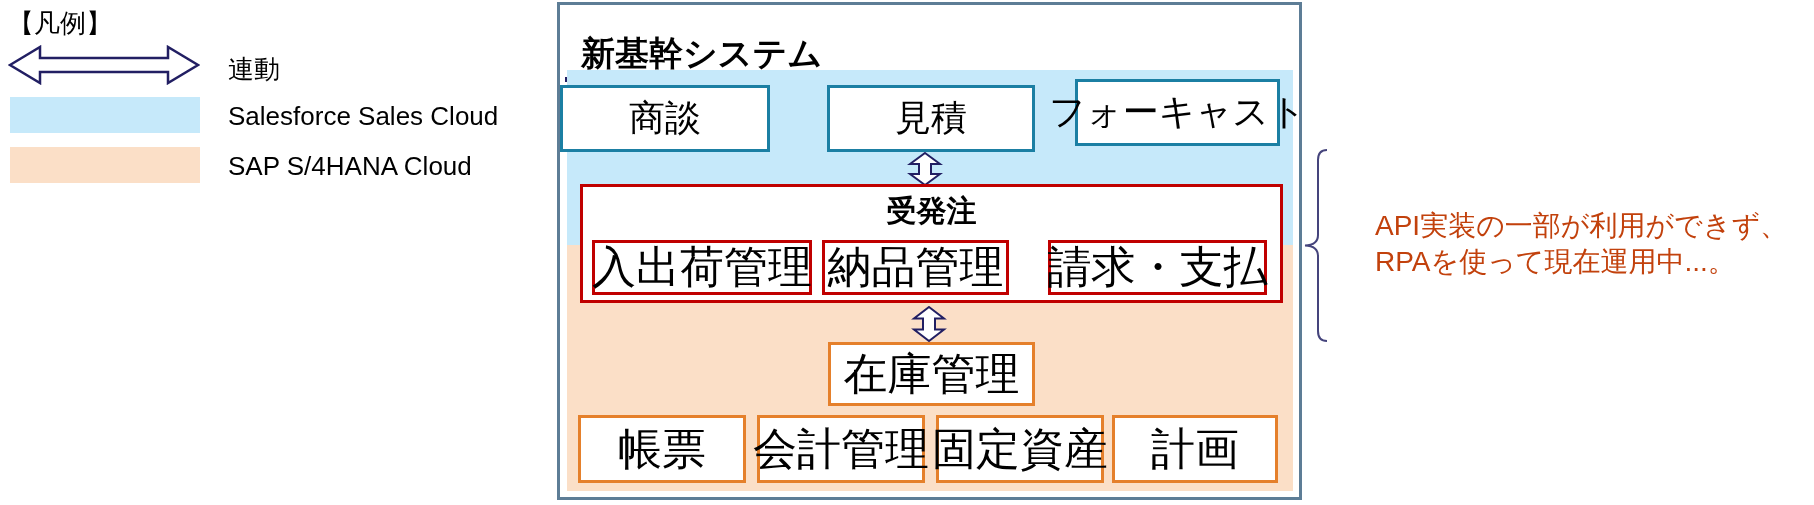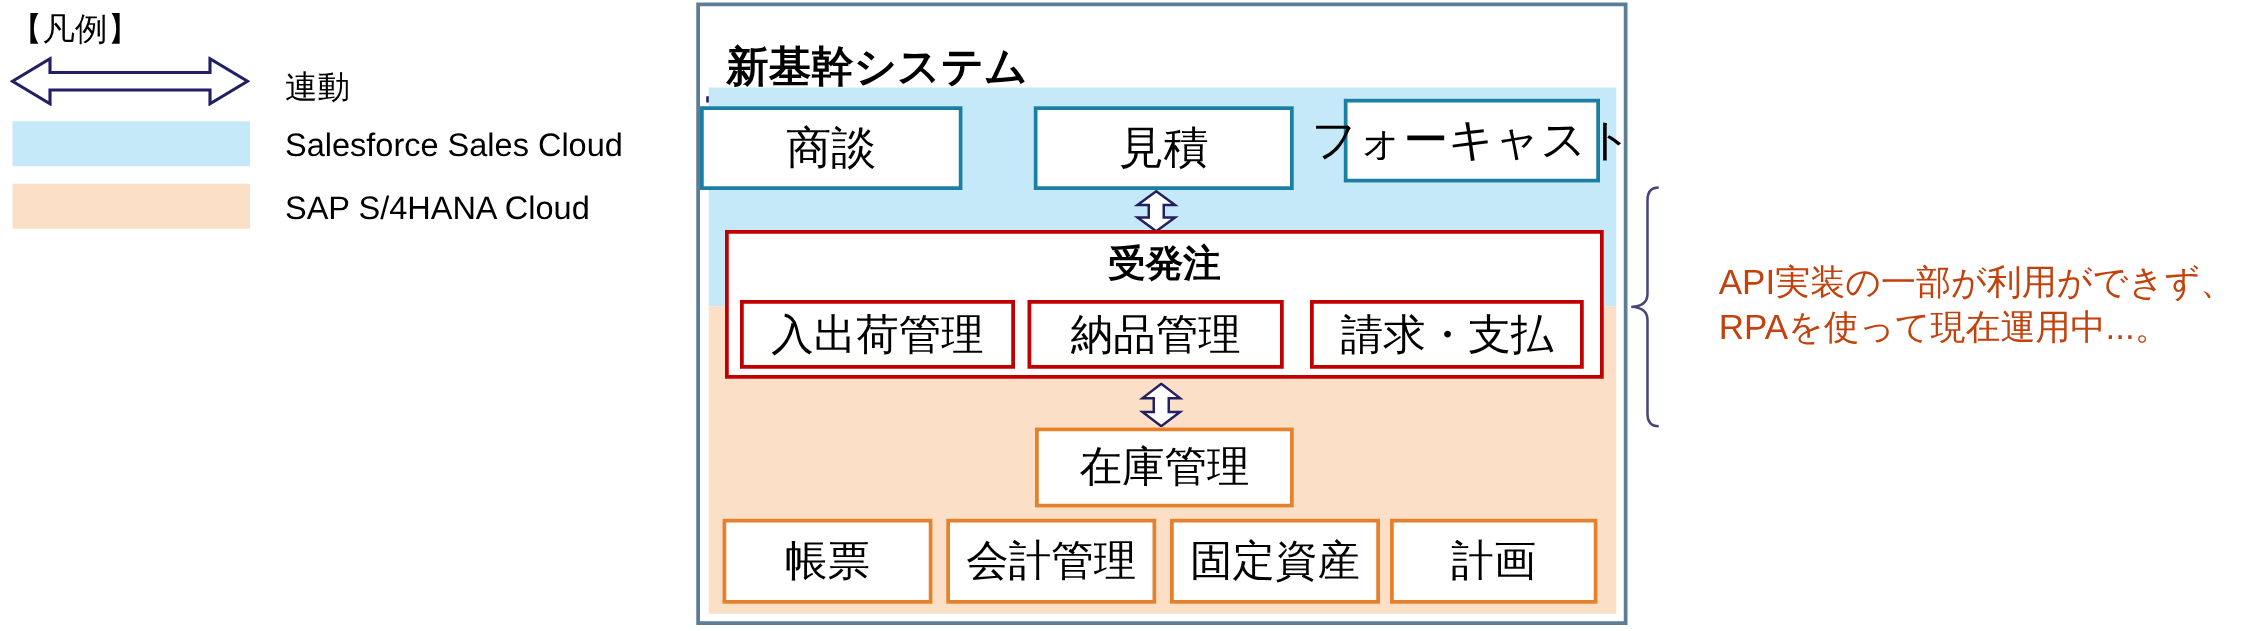--- a/index.html
+++ b/index.html
@@ -21,21 +21,21 @@
                  padding-left:16px;box-sizing:border-box;white-space:nowrap;margin-top:24px;}
   .region-blue{left:567px;top:70px;width:726px;height:175px;background:#c6e9fa;}
   .region-orange{left:567px;top:245px;width:726px;height:246px;background:#fbdfc7;}
 
   
   .box{background:#fff;display:flex;align-items:center;justify-content:center;
        font-size:36px;color:#000;box-sizing:border-box;white-space:nowrap;}
   .teal{border:3px solid #1b7fa3;}
   .redb{border:3px solid #c00000;}
   .orangeb{border:3px solid #e5802b;}
-  .f34{font-size:34px;}
+  .f34{font-size:44px;}
 
   .order-outer{left:580px;top:184px;width:703px;height:119px;background:#fff;border:3px solid #c00000;box-sizing:border-box;}
   .order-label{left:580px;top:190px;width:703px;height:42px;display:flex;align-items:center;justify-content:center;
                font-size:30px;font-weight:bold;color:#000;}
 
   
   .annotation{left:1375px;top:208px;width:430px;font-size:28px;line-height:36px;color:#c2410c;}
   .annotation div{white-space:nowrap;}
 
   svg{display:block;}
@@ -69,21 +69,21 @@
   <div class="abs box teal" style="left:1075px;top:79px;width:205px;height:67px;">フォーキャスト</div>
 
   <svg class="abs" style="left:907px;top:152px;" width="36" height="34" viewBox="0 0 36 34">
     <polygon points="18,1 33,12 24,12 24,22 33,22 18,33 3,22 12,22 12,12 3,12" fill="#ffffff" stroke="#221f63" stroke-width="2" stroke-linejoin="miter"></polygon>
   </svg>
 
   <div class="abs order-outer"></div>
   <div class="abs order-label">受発注</div>
 
   <div class="abs box redb f34" style="left:592px;top:240px;width:220px;height:55px;">入出荷管理</div>
-  <div class="abs box redb f34" style="left:822px;top:240px;width:205px;height:55px;">納品管理</div>
+  <div class="abs box redb f34" style="left:822px;top:240px;width:187px;height:55px;">納品管理</div>
   <div class="abs box redb f34" style="left:1048px;top:240px;width:219px;height:55px;">請求・支払</div>
 
   <svg class="abs" style="left:911px;top:306px;" width="36" height="36" viewBox="0 0 36 36">
     <polygon points="18,1 33,12.5 24,12.5 24,23.5 33,23.5 18,35 3,23.5 12,23.5 12,12.5 3,12.5" fill="#ffffff" stroke="#221f63" stroke-width="2" stroke-linejoin="miter"></polygon>
   </svg>
 
   <div class="abs box orangeb f34" style="left:828px;top:342px;width:207px;height:64px;">在庫管理</div>
 
   <div class="abs box orangeb f34" style="left:578px;top:415px;width:168px;height:68px;">帳票</div>
   <div class="abs box orangeb f34" style="left:757px;top:415px;width:168px;height:68px;">会計管理</div>

